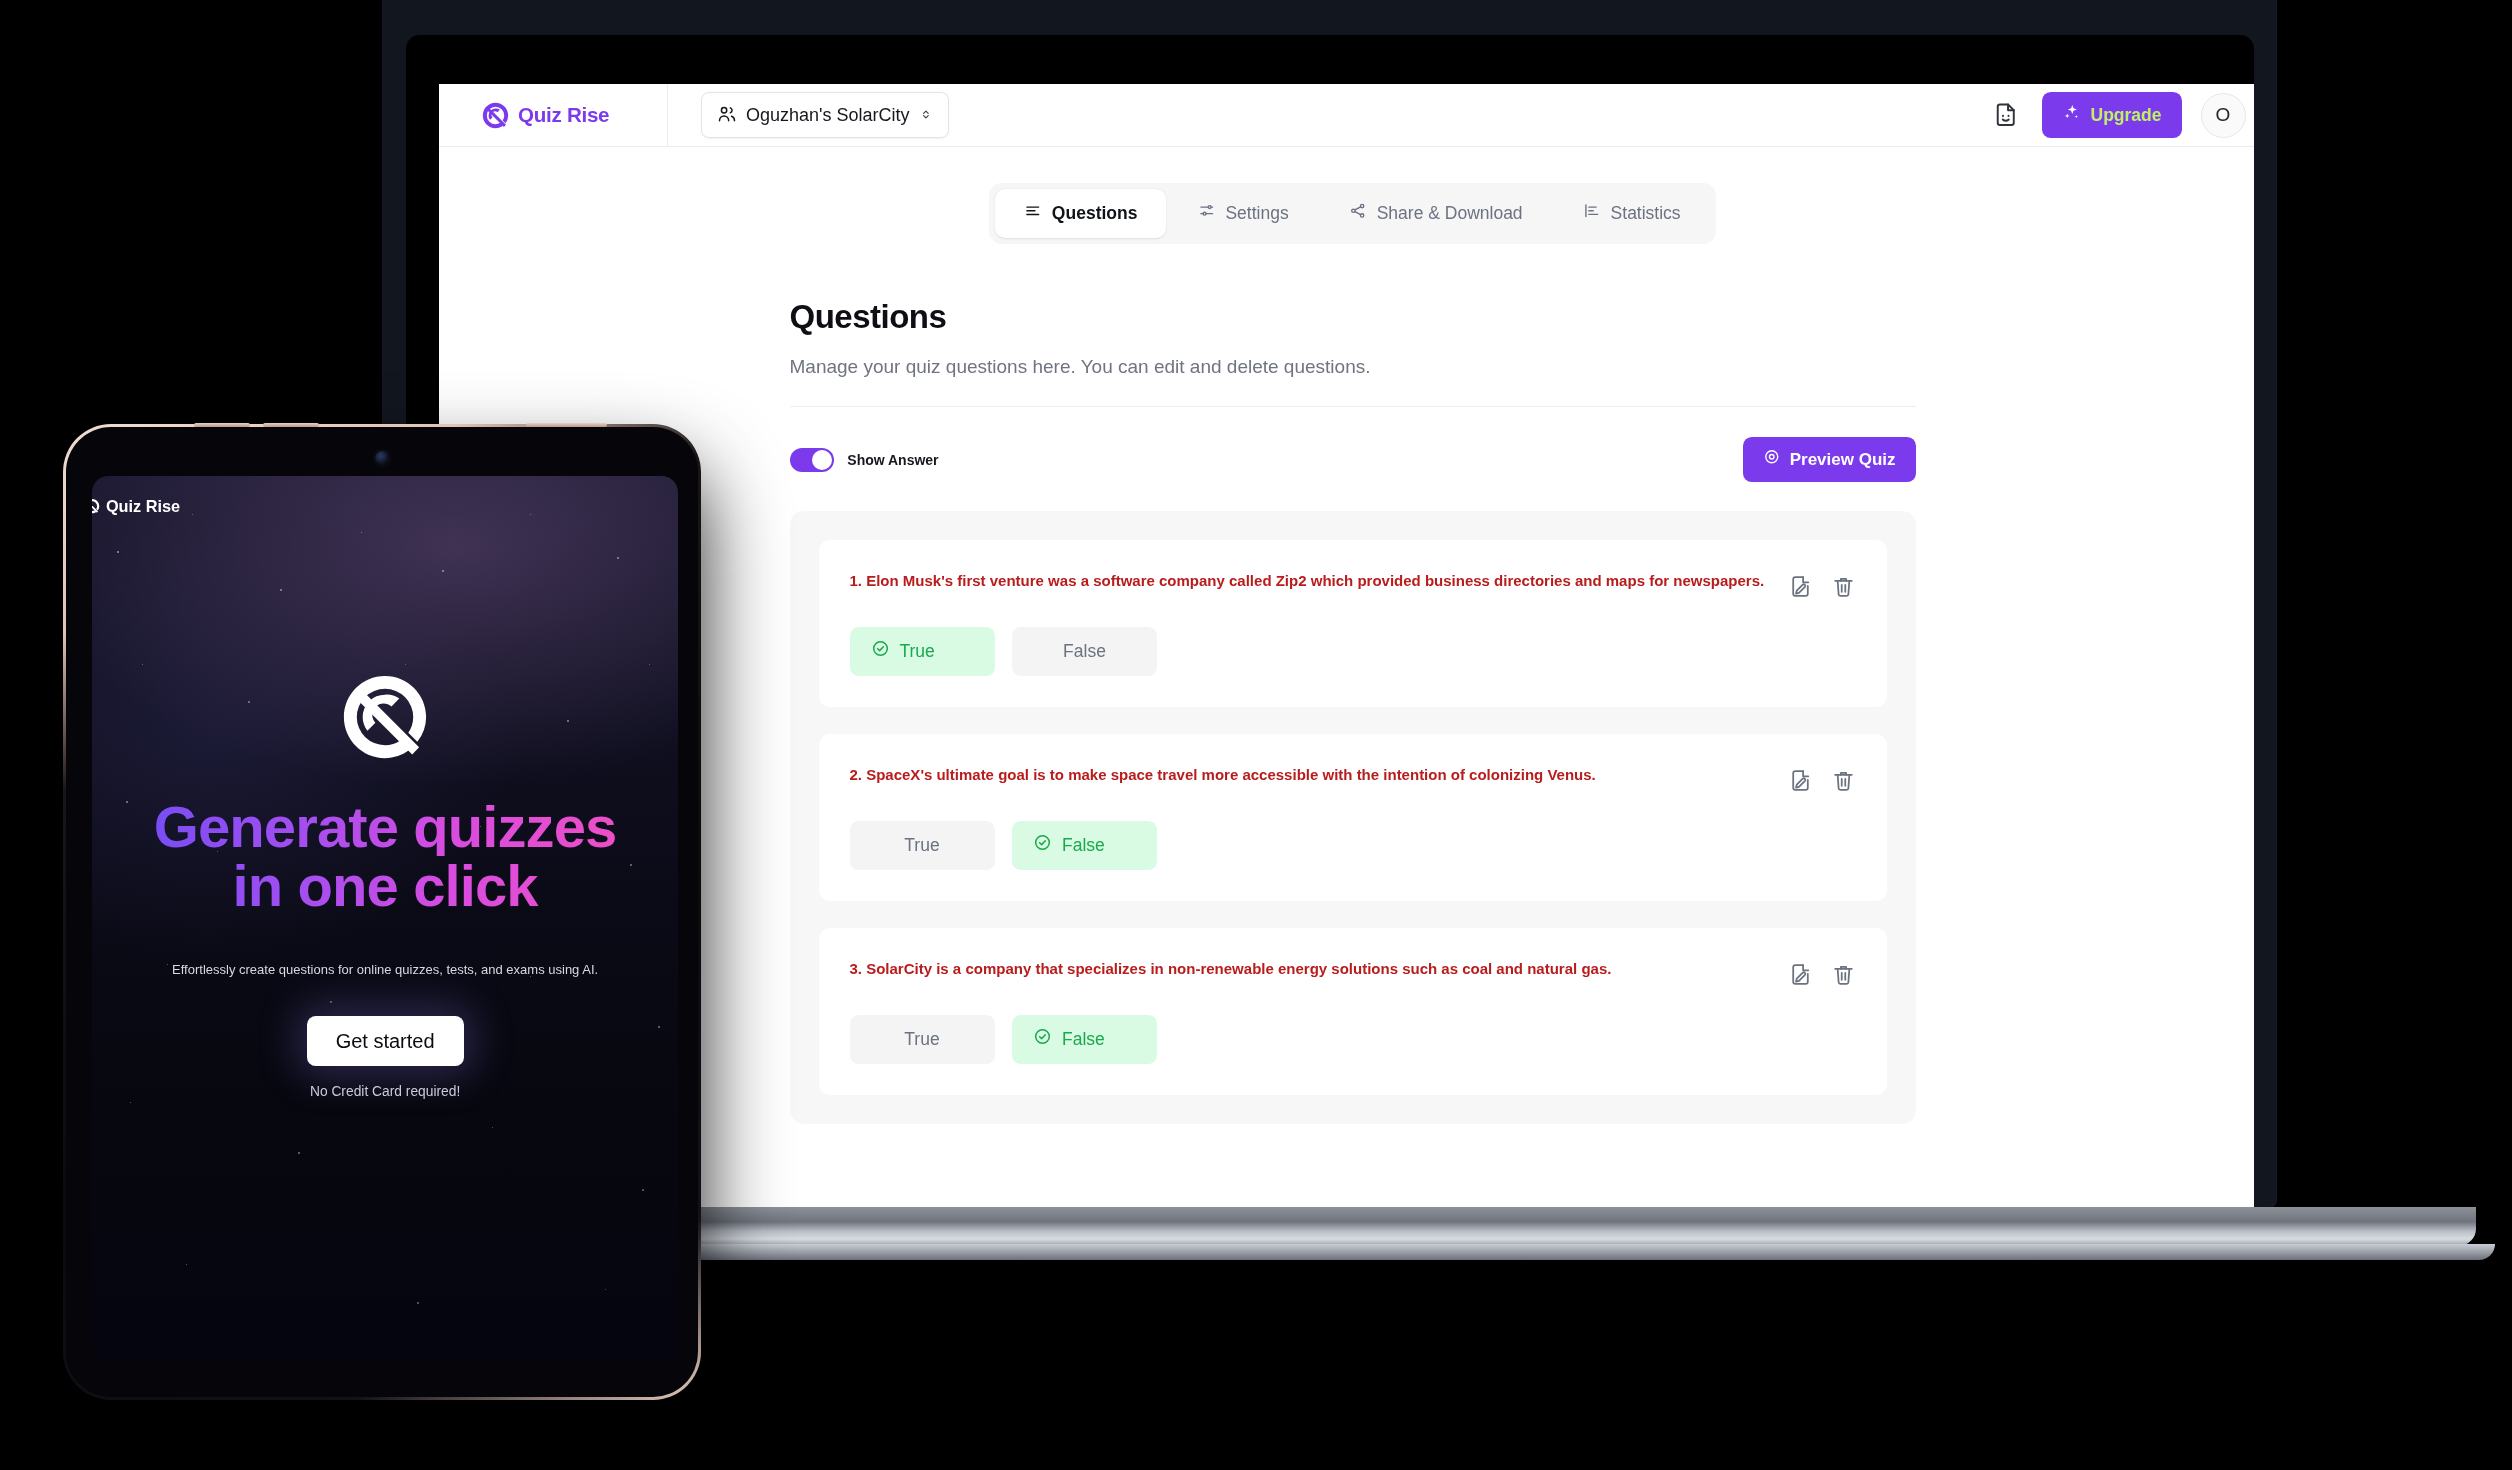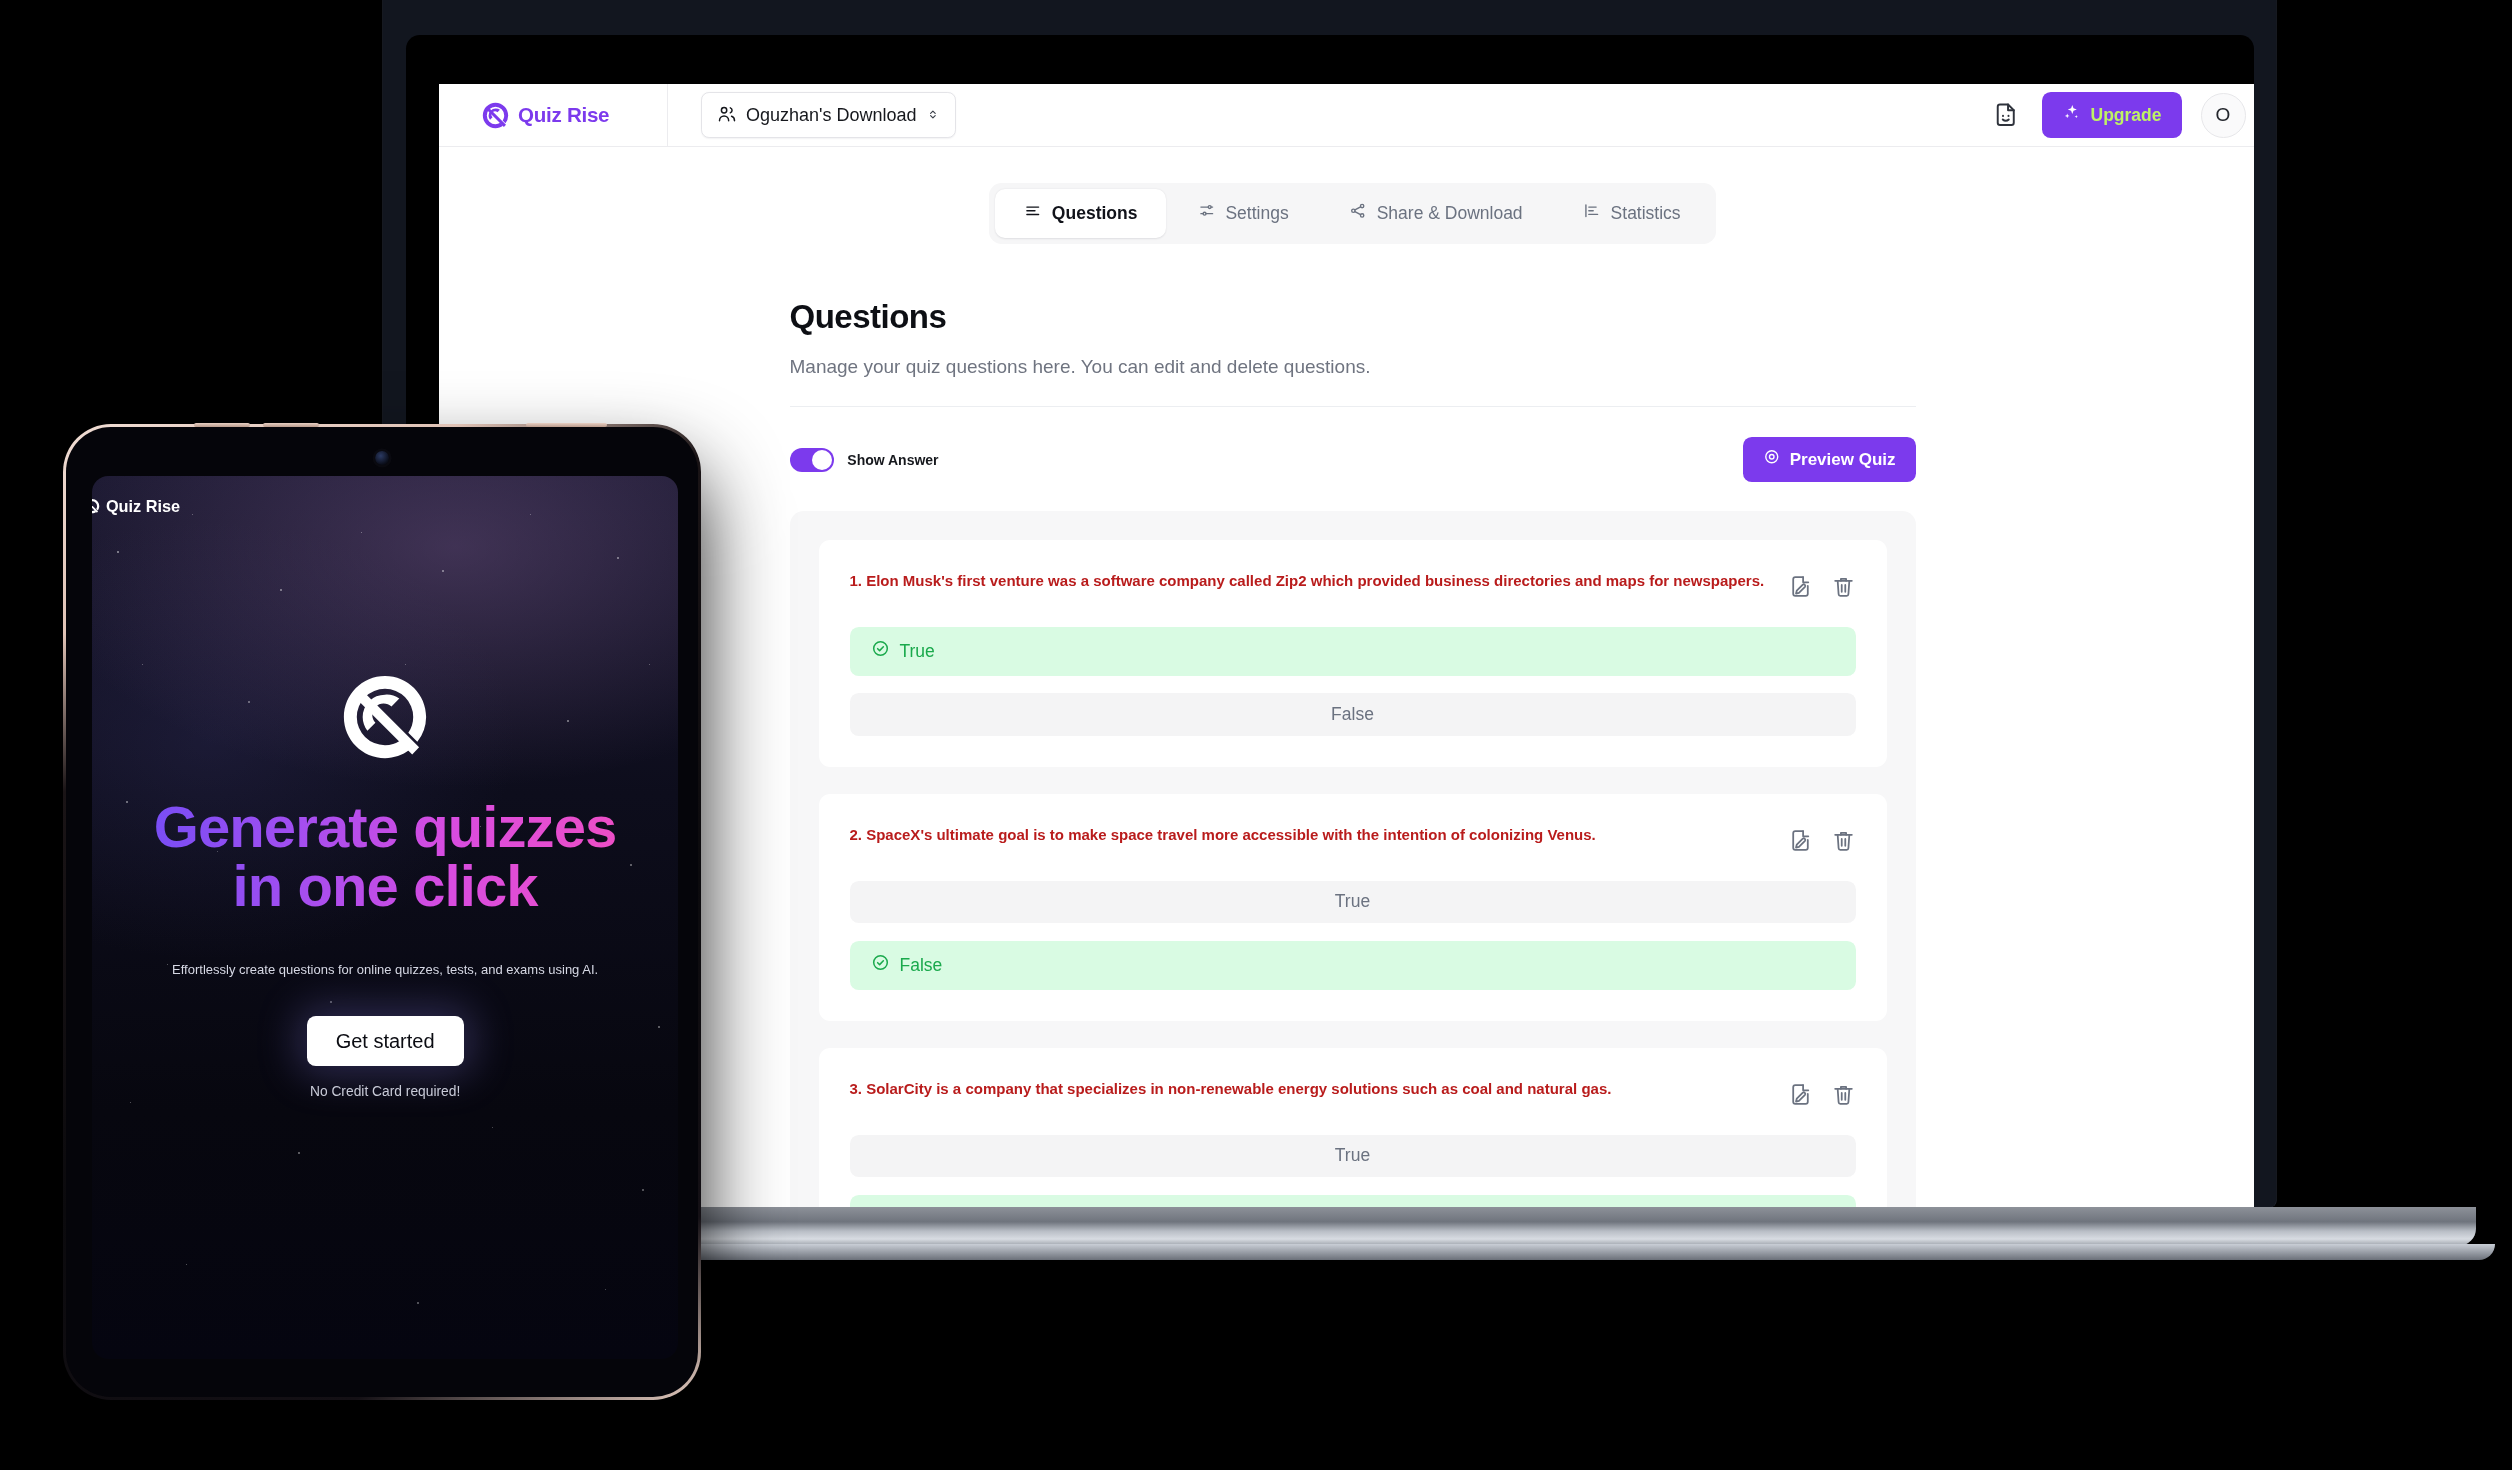--- a/index.html
+++ b/index.html
@@ -115,21 +115,21 @@
     margin-top: 29px; background: #f7f7f8; border-radius: 13.8px;
     padding: 29px 29px 29px; display: flex; flex-direction: column; gap: 27.5px;
   }
   .qcard { background: #fff; border-radius: 11.3px; padding: 29px 31px 31px; }
   .qhead { display: flex; align-items: flex-start; gap: 19px; }
   .qtext {
     flex: 1; font-size: 15px; font-weight: 700; line-height: 1.58; color: #b91c1c;
   }
   .qactions { display: flex; gap: 17.5px; padding-top: 5px; flex: none; }
   .icon-btn { width: 25px; height: 25px; cursor: pointer; display:block; }
-  .answers { margin-top: 27.5px; display: flex; gap: 17.5px; flex-direction: column; }
+  .answers { margin-top: 27.5px; display: flex; gap: 17.5px; }
   .ans {
     display: flex; align-items: center; gap: 10px;
     border-radius: 8.8px; padding: 12.5px 21px; min-width: 145px;
     font-size: 17.5px; cursor: pointer;
     background: #f4f4f5; color: #6b7280; justify-content: flex-start;
   }
   .ans.correct { background: #d9fbe3; color: #1aa94c; }
   .ans .ans-label { line-height: 1; }
   .ans.plain .ans-label { margin: 0 auto; }
 
@@ -217,21 +217,21 @@
 
           <div class="classroom-select">
             <span>
               <svg viewBox="0 0 24 24" width="20" height="20" fill="none" stroke="#16181d" stroke-width="1.8" stroke-linecap="round" stroke-linejoin="round">
                 <circle cx="8.5" cy="7.5" r="3.2"></circle>
                 <path d="M3 20c0-3.2 2.5-5.6 5.5-5.6S14 16.8 14 20"></path>
                 <path d="M16 4.6a3.2 3.2 0 0 1 0 6"></path>
                 <path d="M17.5 14.8c2.2.6 3.5 2.6 3.5 5.2"></path>
               </svg>
             </span>
-            <span class="classroom-label">Oguzhan's Download</span>
+            <span class="classroom-label">Oguzhan's SolarCity</span>
             <span>
               <svg viewBox="0 0 24 24" width="13.8" height="19" fill="none" stroke="#3b3f49" stroke-width="2" stroke-linecap="round" stroke-linejoin="round">
                 <path d="M8 10l4-4 4 4"></path>
                   <path d="M8 14l4 4 4-4"></path>
               </svg>
             </span>
           </div>
 
           <div class="topbar-right">
             <span class="doc-icon-btn">

